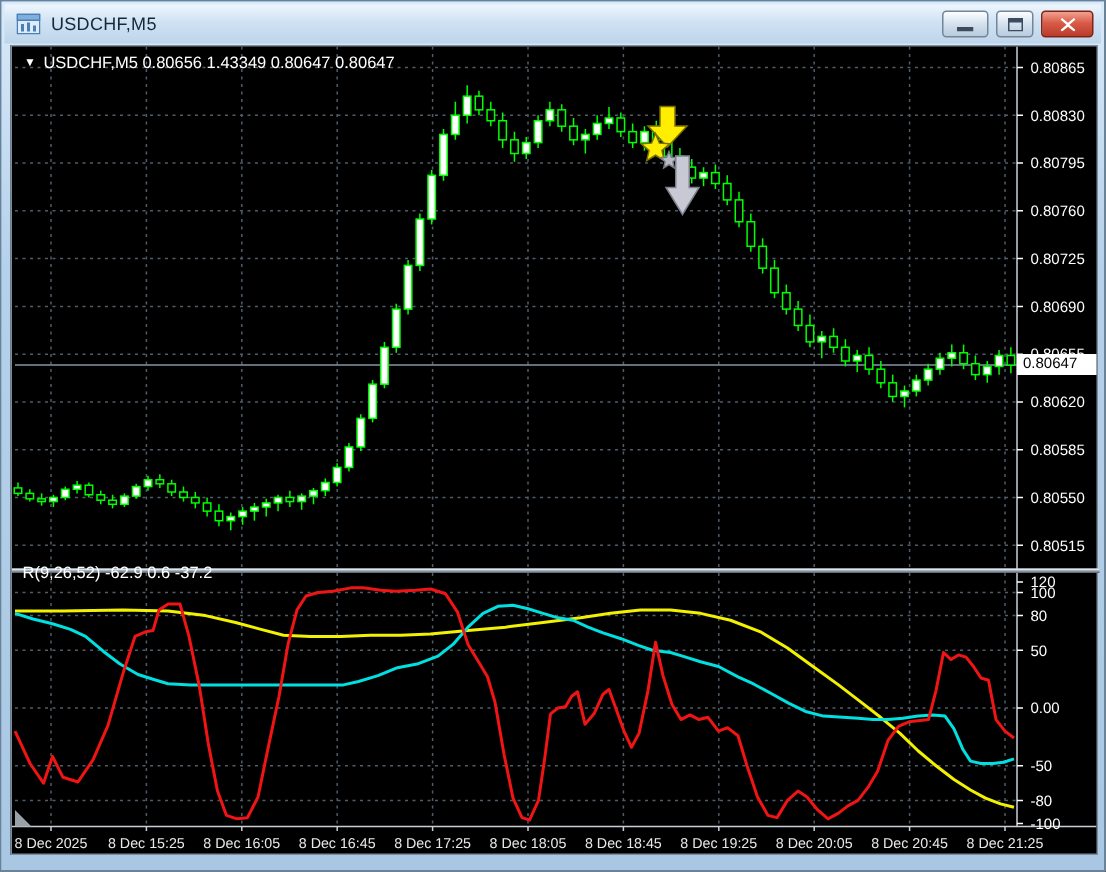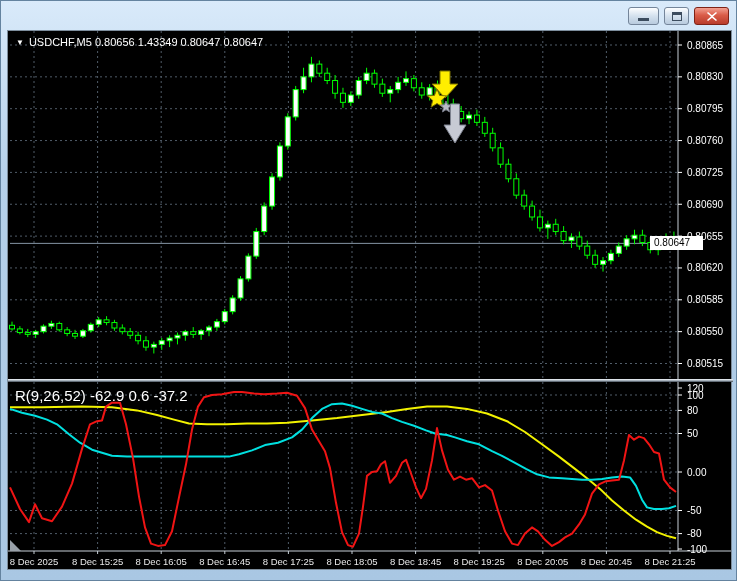--- a/index.html
+++ b/index.html
@@ -32,38 +32,48 @@
     position:absolute; left:6px; top:29px; width:725px; height:540px;
     background:#000; border:1px solid #7d8d9c;
   }
   svg.chart { position:absolute; left:0; top:0; }
   .info-line {
     position:absolute; left:8px; top:5px; color:#fff; font-size:11px;
     white-space:nowrap; z-index:3;
   }
   .info-line .dd { font-size:8px; margin-right:5px; vertical-align:1px; }
   .ind-label {
-    position:absolute; left:7px; top:356px; color:#fff; font-size:15px;
+    position:absolute; left:7px; top:345px; color:#fff; font-size:11px;
     white-space:nowrap; z-index:3;
   }
   .bid-box {
-    position:absolute; left:642px; top:205px; width:53px; height:14px;
+    position:absolute; left:670px; top:205px; width:53px; height:14px;
     background:#fff; color:#000; font-size:10px; line-height:14px;
     padding-left:4px; z-index:3;
   }
   .pane-sep {
     position:absolute; left:0; top:348px; width:725px; height:3px;
     background:#a9b3bd; border-top:1px solid #dde3e9; border-bottom:1px solid #646e78;
     z-index:2; cursor:row-resize;
   }
 </style>
 </head>
 <body>
 
 <div class="window">
+  <div class="titlebar">
+    <svg class="app-icon" viewBox="0 0 16 14">
+      <rect x="0.5" y="0.5" width="15" height="13" fill="#dcecfa" stroke="#4d7fb5"></rect>
+      <rect x="0.5" y="0.5" width="15" height="4" fill="#7fb0dd" stroke="#4d7fb5"></rect>
+      <rect x="3" y="7" width="2" height="5" fill="#4d7fb5"></rect>
+      <rect x="7" y="6" width="2" height="6" fill="#4d7fb5"></rect>
+      <rect x="11" y="8" width="2" height="4" fill="#4d7fb5"></rect>
+    </svg>
+    <span class="title-text">USDCHF,M5</span>
+  </div>
   <div class="win-controls">
     <div class="win-btn min">
       <svg width="11" height="9" viewBox="0 0 11 9">
           <rect x="0" y="6" width="11" height="3" fill="#3c4c5e"></rect>
         </svg>
     </div>
     <div class="win-btn max">
       <svg width="10" height="9" viewBox="0 0 10 9">
           <rect x="0.5" y="0.5" width="9" height="8" fill="none" stroke="#3c4c5e"></rect>
           <rect x="0" y="0" width="10" height="3" fill="#3c4c5e"></rect>

